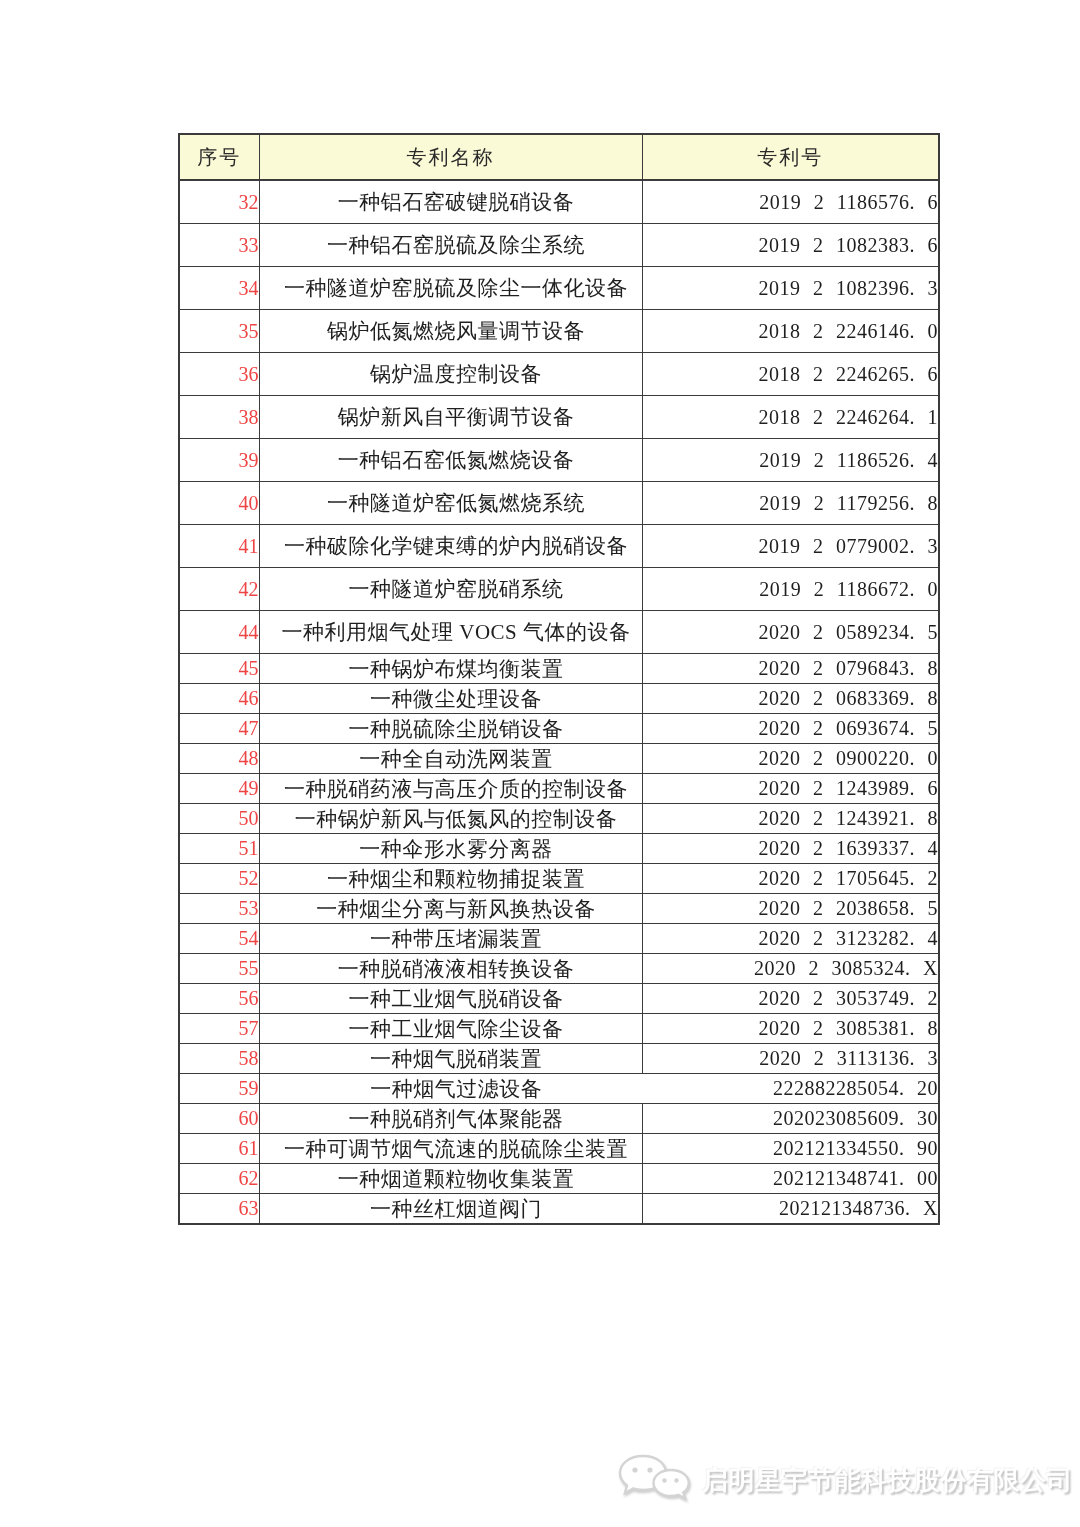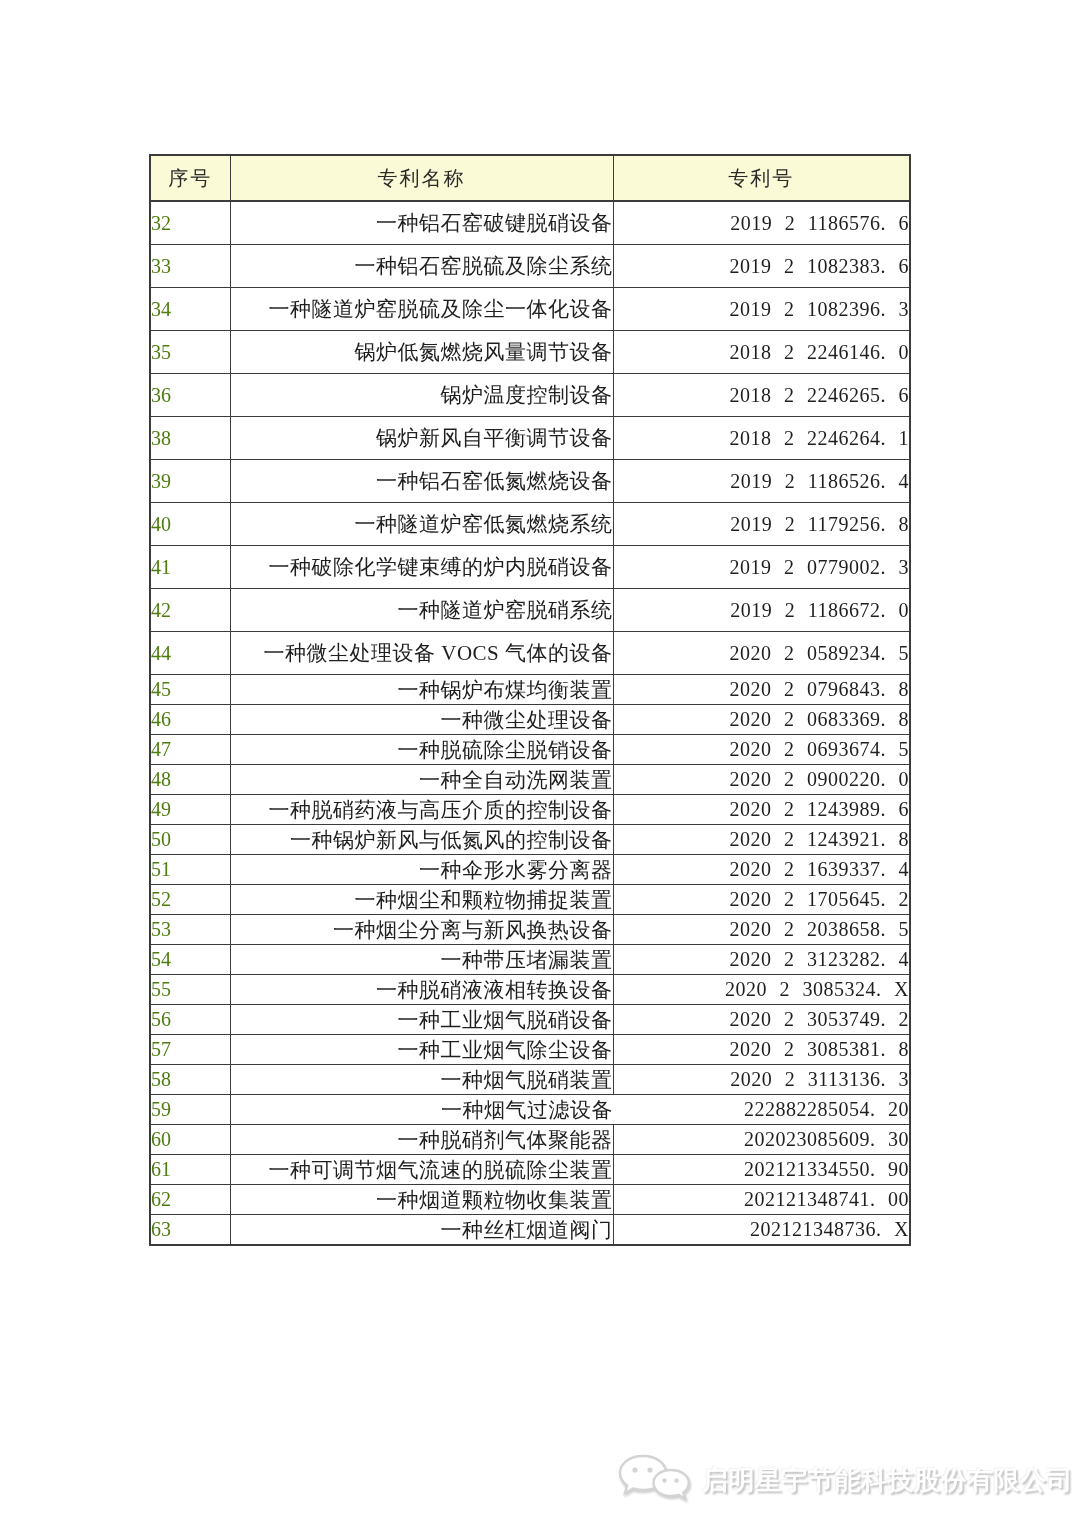--- a/index.html
+++ b/index.html
@@ -8,28 +8,27 @@
     position: relative;
     width: 1080px;
     height: 1527px;
     background: #ffffff;
     overflow: hidden;
   }
 
   
   table.patent-table {
     position: absolute;
-    left: 149px;
+    left: 178px;
     top: 133px;
     width: 760px;
     border-collapse: collapse;
     table-layout: fixed;
     border: 2px solid #3b3b3b;
     color: #1f1f1f;
-    margin-top: 21px;
   }
   col.c-serial { width: 80px; }
   col.c-name   { width: 383px; }
   col.c-number { width: 297px; }
 
   th, td { padding: 0; overflow: hidden; }
   th { border-bottom: 2px solid #3b3b3b; }
   td { border-bottom: 1px solid #3b3b3b; }
   th + th, td + td { border-left: 1px solid #3b3b3b; }
   tr.no-divider td.number { border-left: none; }
@@ -40,26 +39,26 @@
     font-size: 20px;
     font-weight: normal;
     text-align: center;
     letter-spacing: 2px;
     color: #2a2a2a;
   }
   tr.tall  td { height: 42px; }
   tr.short td { height: 29px; }
 
   td.serial {
-    text-align: left;
-    color: #4d7c0f;
+    text-align: right;
+    color: #ef4444;
     font-size: 20px;
   }
   td.name {
-    text-align: right;
+    text-align: center;
     padding-left: 11px;
     font-size: 21px;
     letter-spacing: 0.5px;
     white-space: nowrap;
   }
   td.number {
     text-align: right;
     font-size: 20px;
     letter-spacing: 0.5px;
     word-spacing: 0.35em;
@@ -153,21 +152,21 @@
       <td class="name">一种破除化学键束缚的炉内脱硝设备</td>
       <td class="number">2019 2 0779002. 3</td>
     </tr>
         <tr class="tall">
       <td class="serial">42</td>
       <td class="name">一种隧道炉窑脱硝系统</td>
       <td class="number">2019 2 1186672. 0</td>
     </tr>
         <tr class="tall">
       <td class="serial">44</td>
-      <td class="name">一种微尘处理设备 VOCS 气体的设备</td>
+      <td class="name">一种利用烟气处理 VOCS 气体的设备</td>
       <td class="number">2020 2 0589234. 5</td>
     </tr>
         <tr class="short">
       <td class="serial">45</td>
       <td class="name">一种锅炉布煤均衡装置</td>
       <td class="number">2020 2 0796843. 8</td>
     </tr>
         <tr class="short">
       <td class="serial">46</td>
       <td class="name">一种微尘处理设备</td>

